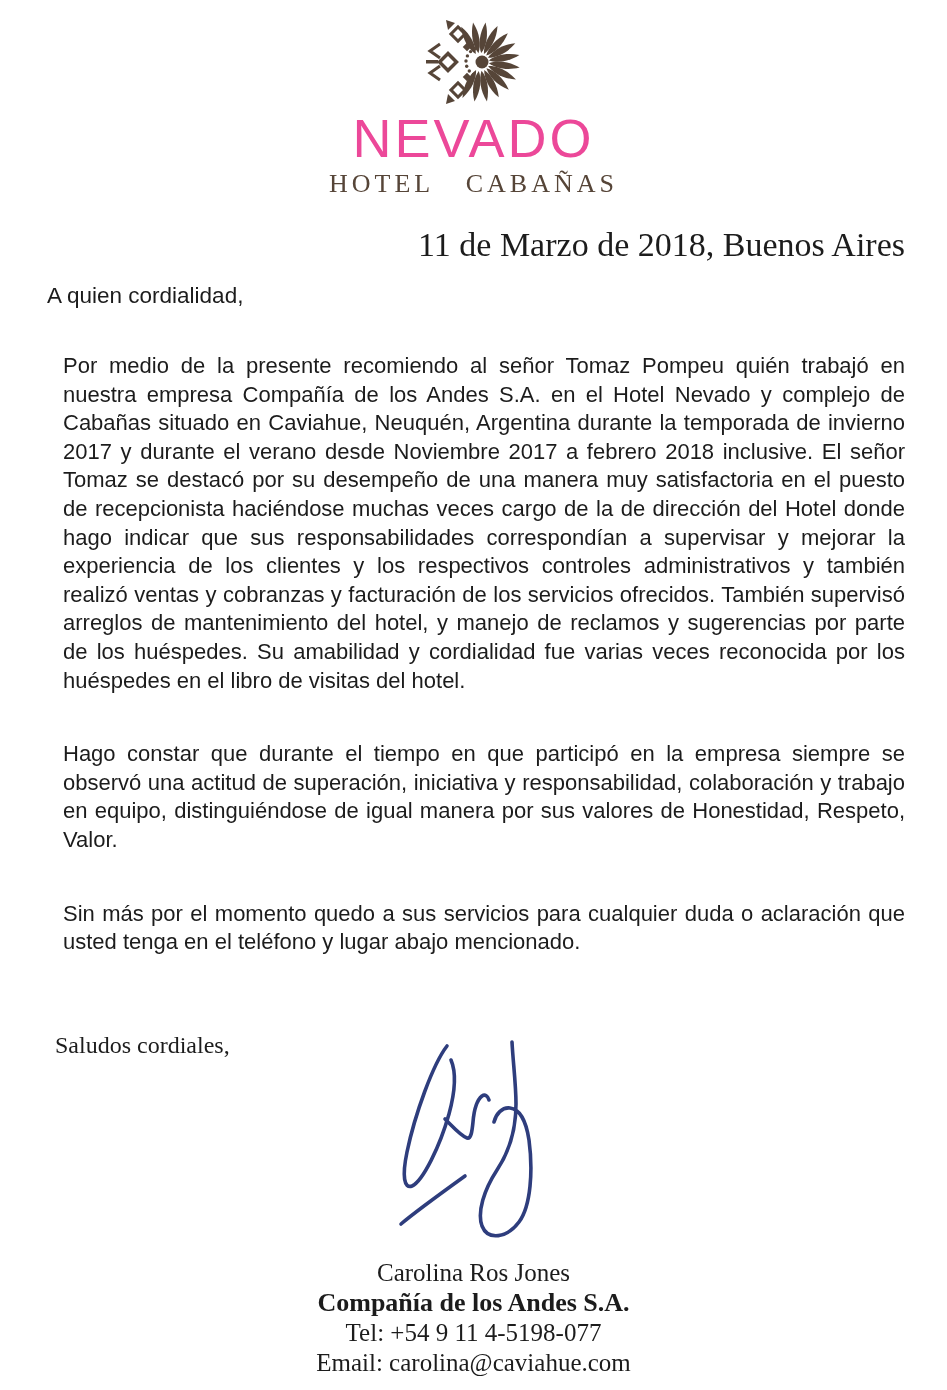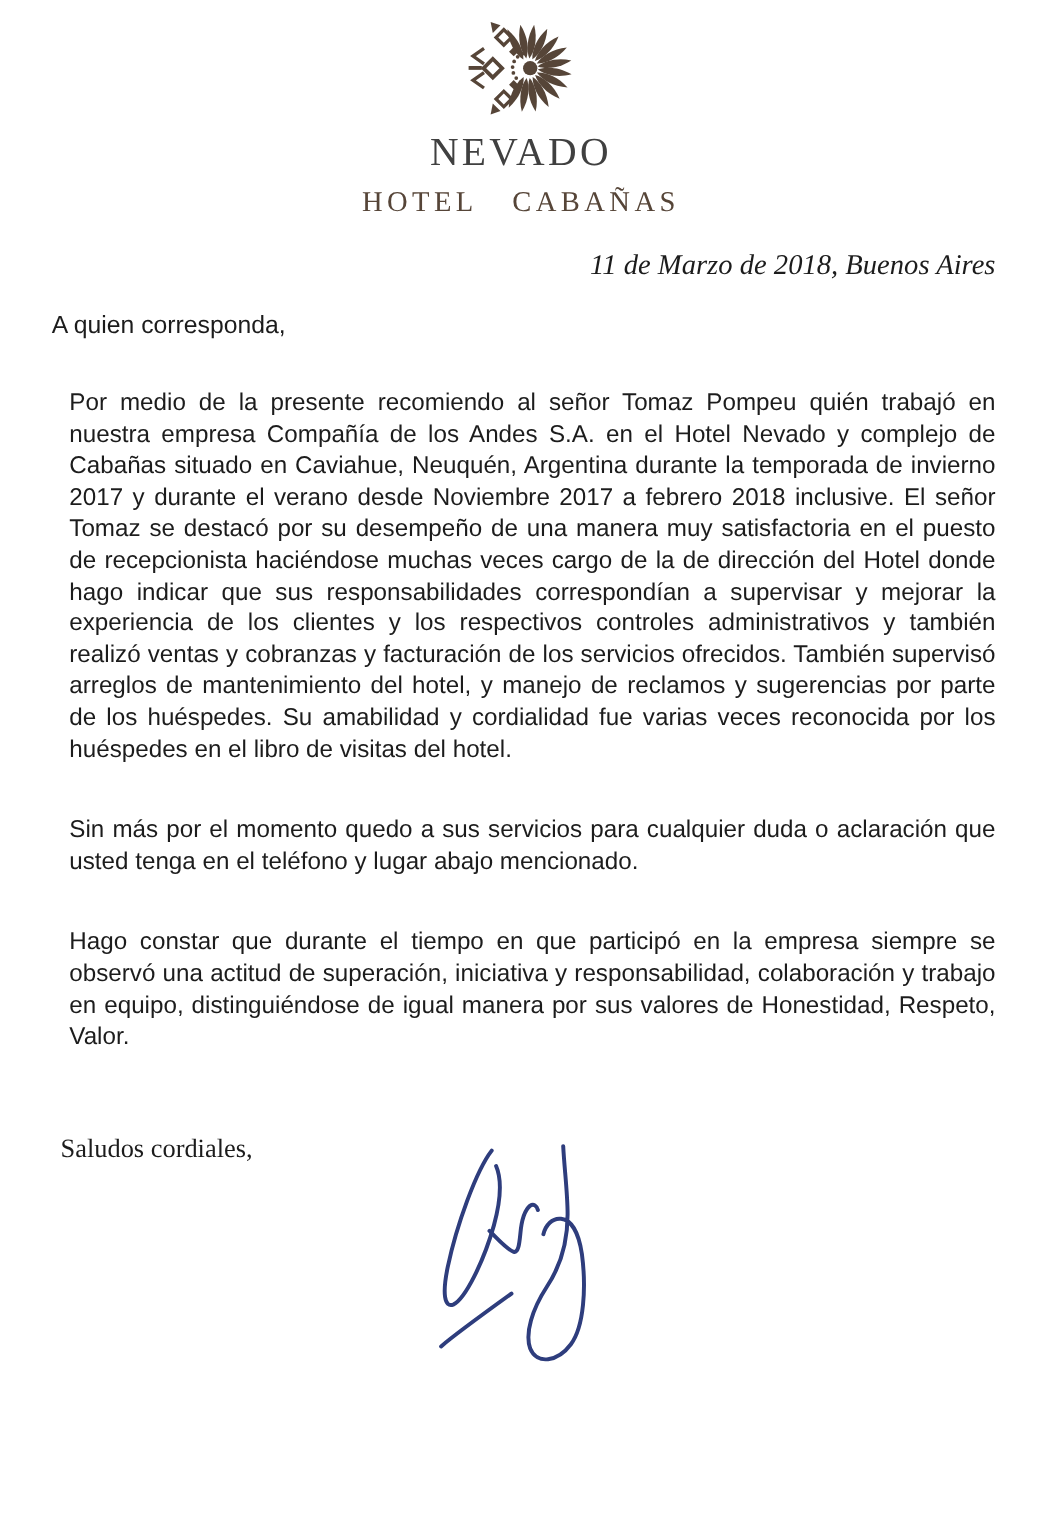--- a/index.html
+++ b/index.html
@@ -8,34 +8,34 @@
     width:947px;height:1390px;
     background:#ffffff;
     overflow:hidden;
     font-family:"Liberation Sans",sans-serif;
     color:#1c1c1c;
   }
   
   .letterhead{position:absolute;top:14px;left:0;right:0;text-align:center;}
   .emblem{display:block;margin:0 auto;}
   .brand-title{
-    font-family:Liberation Serif, serif;
-    font-size:36px;letter-spacing:3px;
-    color:#404040;line-height:56px;margin-top:0;
+    font-family:Liberation Sans, sans-serif;
+    font-size:54px;letter-spacing:3px;
+    color:#ec4899;line-height:56px;margin-top:0;
   }
   .brand-subtitle{
     font-family:Liberation Serif, serif;
     font-size:26px;letter-spacing:4px;word-spacing:22px;
     color:#564538;line-height:32px;margin-top:2px;
   }
   
   .dateline{
     position:absolute;top:226px;right:42px;
     font-family:"Liberation Serif",serif;
-    font-size:26px;color:#1c1c1c;font-style:italic;
+    font-size:34px;color:#1c1c1c;
   }
   
   .letter-body{position:absolute;top:282px;left:47px;right:42px;}
   .greeting{font-size:22.5px;line-height:28px;margin:0 0 42px 0;}
   .par{
     font-size:22px;line-height:28.6px;
     text-align:justify;margin:0 0 45px 16px;
   }
   
   .salutation{
@@ -111,31 +111,37 @@
         <path d="M24,90 l9,-3 l-7,-7 Z"></path>
       </g>
     </svg>
     <div class="brand-title">NEVADO</div>
     <div class="brand-subtitle">HOTEL CABAÑAS</div>
   </div>
 
   <div class="dateline">11 de Marzo de 2018, Buenos Aires</div>
 
   <div class="letter-body">
-    <p class="greeting">A quien corresponda,</p>
+    <p class="greeting">A quien cordialidad,</p>
     <p class="par">Por medio de la presente recomiendo al señor Tomaz Pompeu quién trabajó en nuestra empresa Compañía de los Andes S.A. en el Hotel Nevado y complejo de Cabañas situado en Caviahue, Neuquén, Argentina durante la temporada de invierno 2017 y durante el verano desde Noviembre 2017 a febrero 2018 inclusive. El señor Tomaz se destacó por su desempeño de una manera muy satisfactoria en el puesto de recepcionista haciéndose muchas veces cargo de la de dirección del Hotel donde hago indicar que sus responsabilidades correspondían a supervisar y mejorar la experiencia de los clientes y los respectivos controles administrativos y también realizó ventas y cobranzas y facturación de los servicios ofrecidos. También supervisó arreglos de mantenimiento del hotel, y manejo de reclamos y sugerencias por parte de los huéspedes. Su amabilidad y cordialidad fue varias veces reconocida por los huéspedes en el libro de visitas del hotel.</p>
+    <p class="par">Hago constar que durante el tiempo en que participó en la empresa siempre se observó una actitud de superación, iniciativa y responsabilidad, colaboración y trabajo en equipo, distinguiéndose de igual manera por sus valores de Honestidad, Respeto, Valor.</p>
     <p class="par">Sin más por el momento quedo a sus servicios para cualquier duda o aclaración que usted tenga en el teléfono y lugar abajo mencionado.</p>
-    <p class="par">Hago constar que durante el tiempo en que participó en la empresa siempre se observó una actitud de superación, iniciativa y responsabilidad, colaboración y trabajo en equipo, distinguiéndose de igual manera por sus valores de Honestidad, Respeto, Valor.</p>
   </div>
 
   <div class="salutation">Saludos cordiales,</div>
 
   <svg class="signature" viewBox="0 0 166 214">
     <g fill="none" stroke="#2e3d7d" stroke-width="3.6" stroke-linecap="round">
       <path d="M62,12 C48,30 30,80 22,118 C17,142 19,155 27,152 C38,147 55,112 64,80 C70,58 72,40 66,26"></path>
       <path d="M60,85 C70,95 76,102 82,104 C86,105 87,98 88,88 C89,76 92,66 97,62 C100,60 103,62 104,66"></path>
       <path d="M127,8 C128,28 131,50 131,70 C131,96 124,118 112,136 C99,156 92,178 97,192 C103,207 122,204 134,188 C146,172 148,136 144,106 C141,86 134,75 125,74 C117,73 111,80 109,88"></path>
       <path d="M16,190 C30,178 55,160 80,142"></path>
     </g>
   </svg>
 
+  <div class="footer">
+    <div class="name">Carolina Ros Jones</div>
+    <div class="company">Compañía de los Andes S.A.</div>
+    <div class="phone">Tel: +54 9 11 4-5198-077</div>
+    <div class="email">Email: carolina@caviahue.com</div>
+  </div>
 
 </div>
 
 </body></html>

